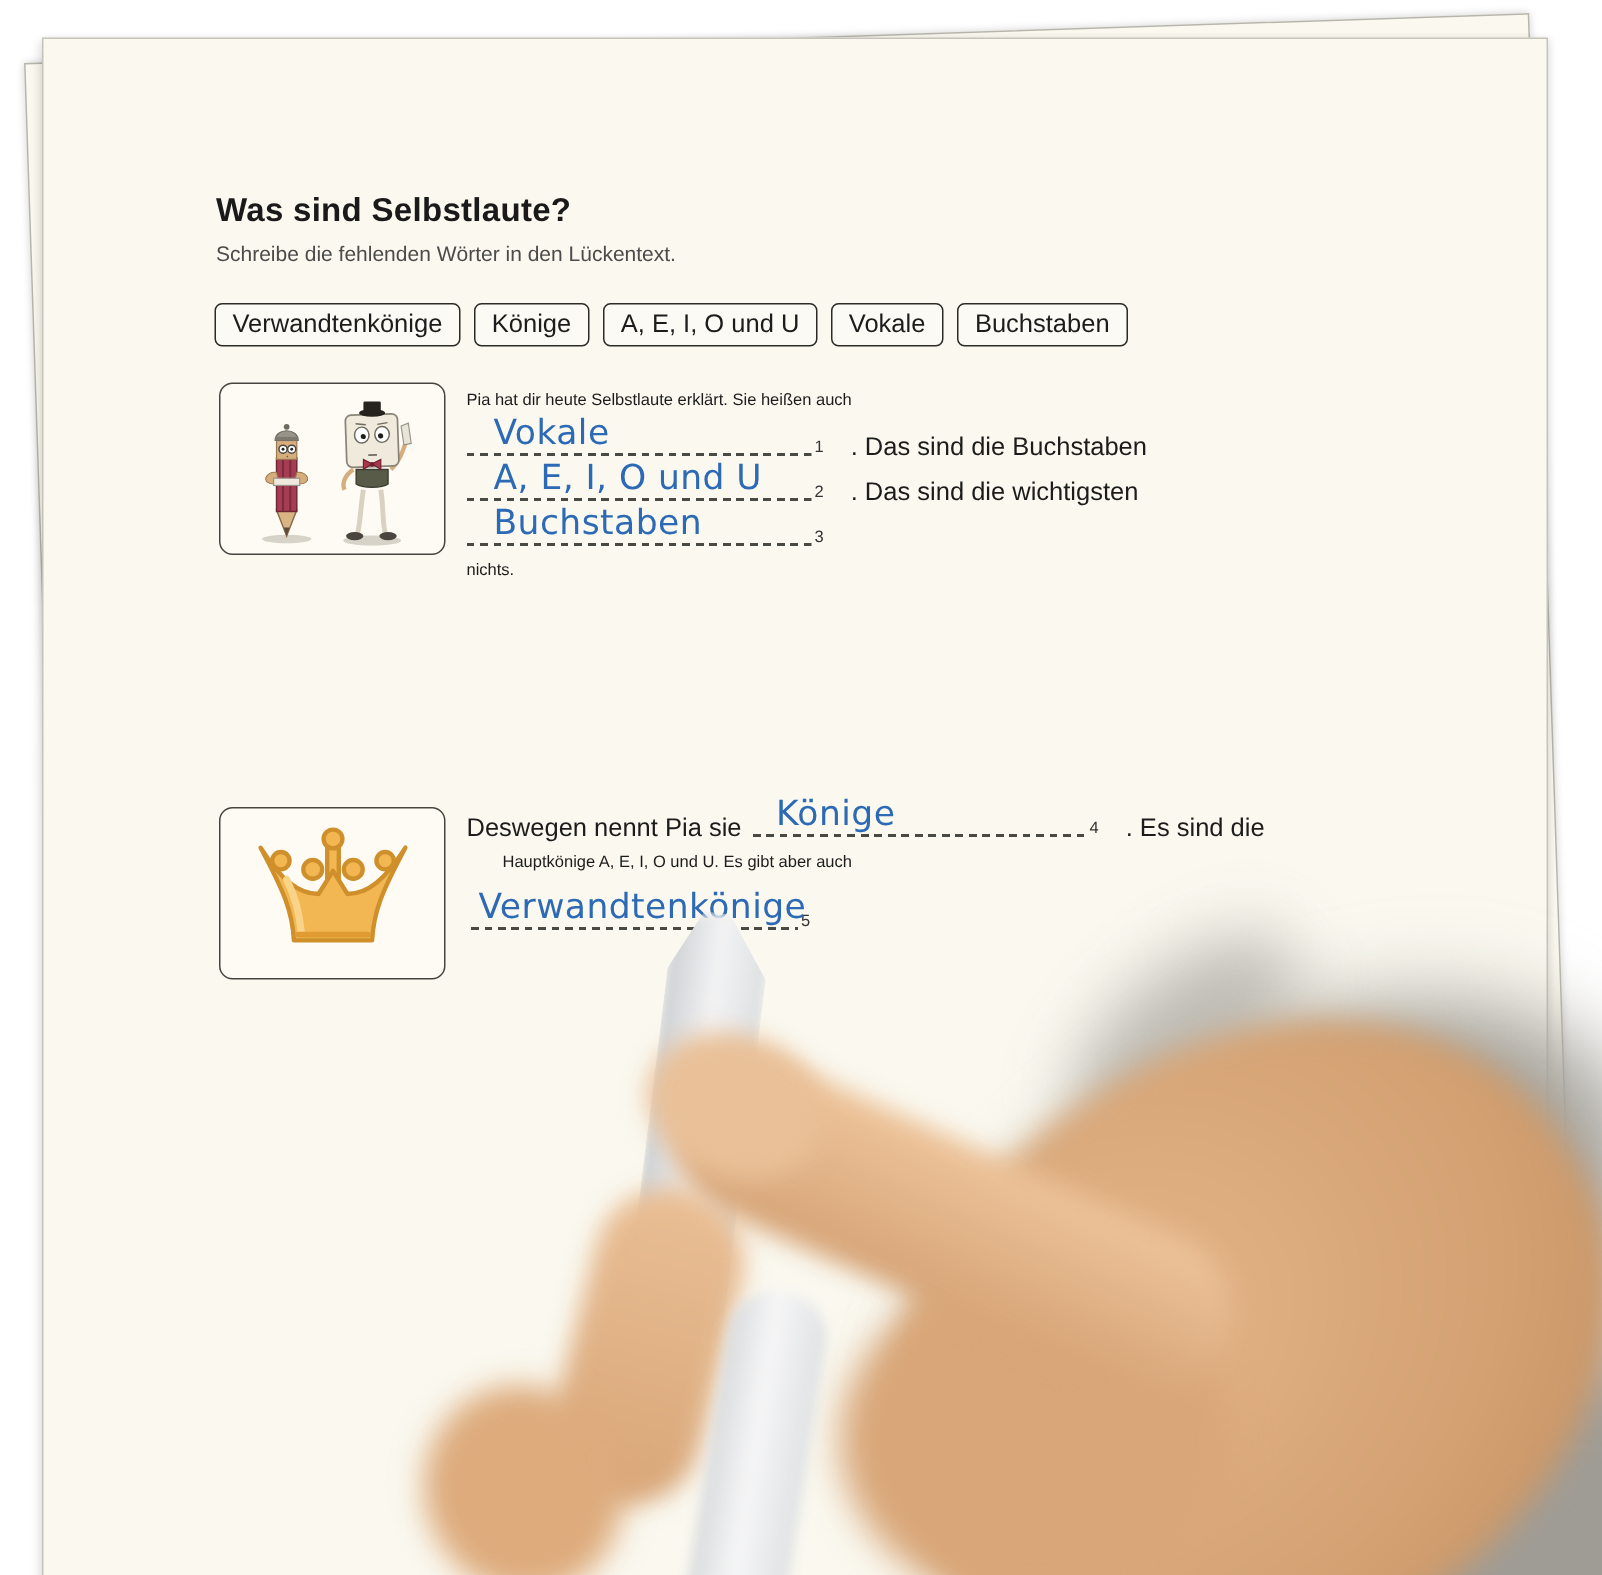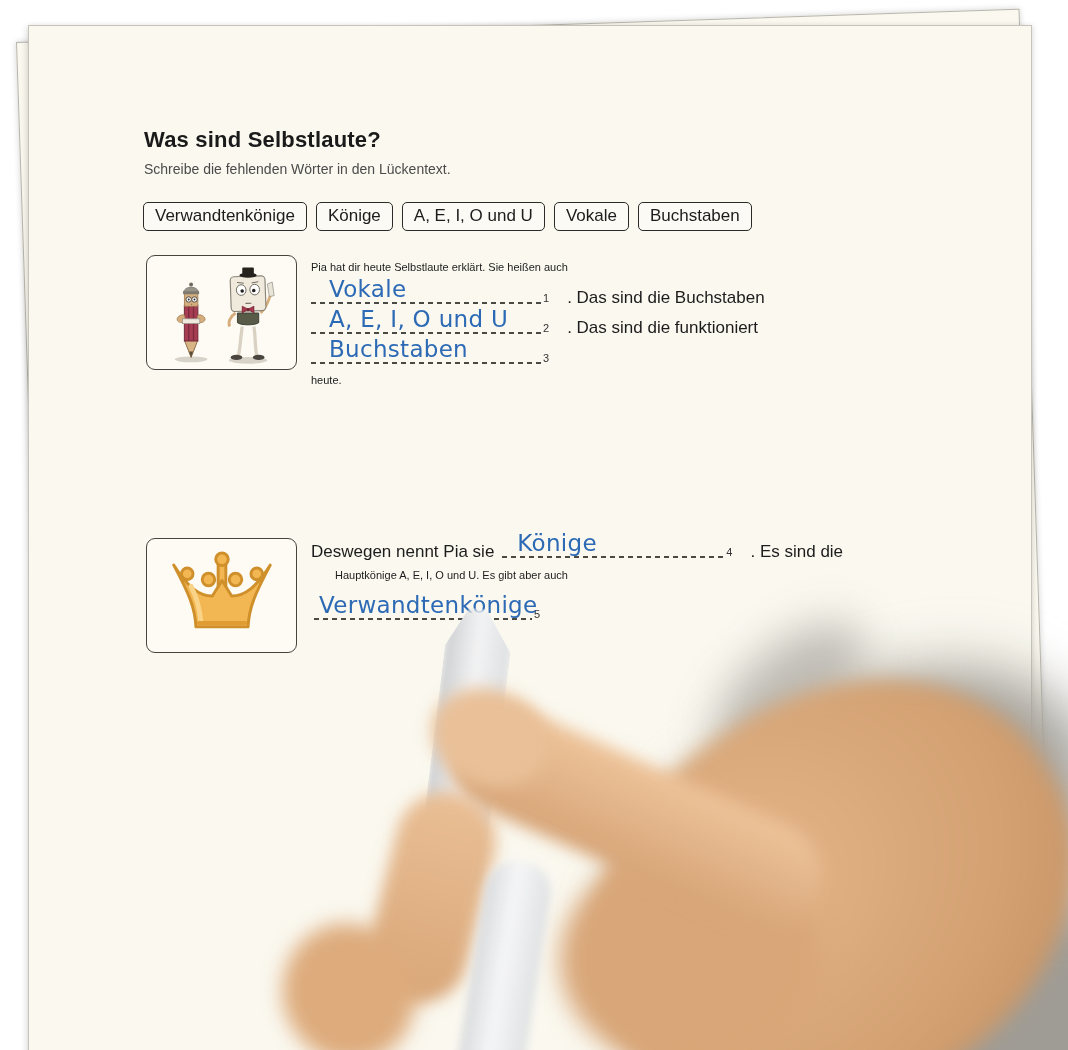--- a/index.html
+++ b/index.html
@@ -194,31 +194,31 @@
       </span>
     <span class="subnum">1</span>
     <span class="txt after">. Das sind die Buchstaben</span>
   </div>
 
   <div class="abs bline" style="top:278px;">
     <span class="blank" id="s1-blank2">
         <span class="answer">A, E, I, O und U</span>
       </span>
     <span class="subnum">2</span>
-    <span class="txt after">. Das sind die funktioniert</span>
+    <span class="txt after">. Das sind die wichtigsten</span>
   </div>
 
   <div class="abs bline" style="top:308px;">
     <span class="blank" id="s1-blank3">
         <span class="answer">Buchstaben</span>
       </span>
     <span class="subnum">3</span>
   </div>
 
-  <div class="abs tline" style="top:343px;">heute.</div>
+  <div class="abs tline" style="top:343px;">nichts.</div>
 
   <div class="abs imgbox" id="imgbox-2">
     <svg width="148" height="112" viewBox="0 0 152 116">
       <g fill="#f2b753" stroke="#cf8f2a" stroke-width="3" stroke-linejoin="round">
         <rect x="72" y="22" width="8" height="38" rx="4"></rect>
         <circle cx="76" cy="20" r="6.5"></circle>
         <circle cx="62" cy="41" r="6.5"></circle>
         <circle cx="90" cy="41" r="6.5"></circle>
         <circle cx="40" cy="35" r="6"></circle>
         <circle cx="112" cy="35" r="6"></circle>

